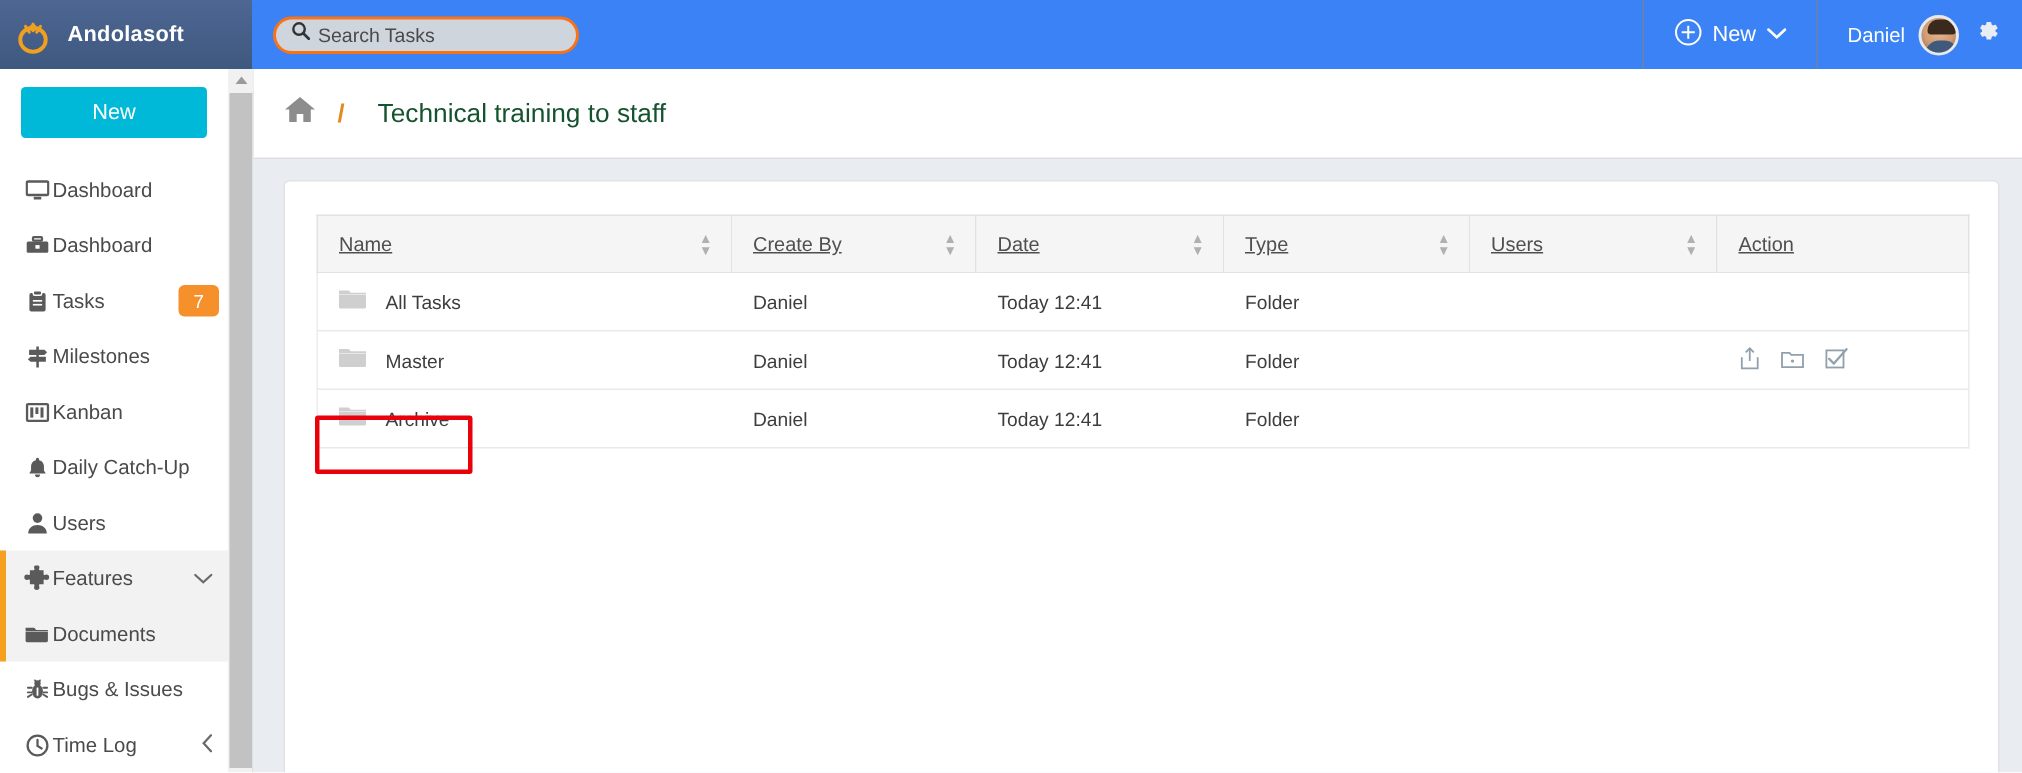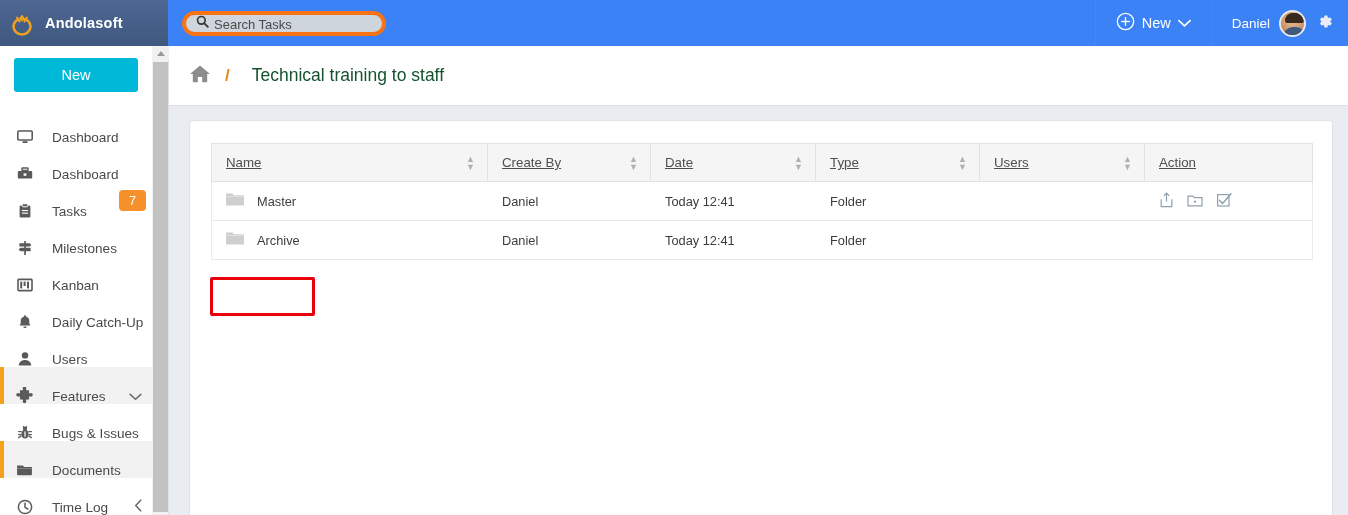--- a/index.html
+++ b/index.html
@@ -26,23 +26,23 @@
   }
   .brand-logo { width: 28px; height: 28px; flex: 0 0 28px; position: relative; }
   .brand-name {
     color: #ffffff; font-size: 14.5px; font-weight: bold; letter-spacing: .2px;
   }
   .search-wrap {
     margin-left: 14px;
     width: 204px; height: 25px;
     background: #cfd5dd;
     border-radius: 13px;
-    display: flex; align-items: flex-end;
+    display: flex; align-items: center;
     padding: 0 10px; gap: 5px;
-    border: 4px solid #f97316;
+    border: 2px solid #f97316;
   }
   .search-input {
     border: none; outline: none; background: transparent;
     font-family: "Liberation Sans", sans-serif;
     font-size: 13px; color: #3b3b3b; width: 100%;
   }
   .search-input::placeholder { color: #4a4a4a; opacity: 1; }
 
   .topbar-right {
     margin-left: auto; display: flex; align-items: center; height: 46px;
@@ -81,22 +81,22 @@
   .new-action {
     margin: 12px 14px 0 14px;
     height: 34px; background: #00b9d8; border-radius: 3px;
     color: #ffffff; font-size: 14.5px;
     display: flex; align-items: center; justify-content: center;
     cursor: pointer;
   }
   .nav { margin-top: 16px; }
   .nav-item {
     position: relative;
-    display: flex; align-items: flex-end;
-    height: 37px; padding-left: 16px; gap: 19px;
+    display: flex; align-items: center;
+    height: 37px; padding-left: 16px; gap: 2px;
     font-size: 13.6px; color: #4a4a4a; cursor: pointer;
   }
   .nav-item.active { background:#f2f2f2; }
   .nav-item.accent-start::before {
     content:""; position:absolute; left:0; top:0; width:4px; height:100%;
     background:#f5a11f;
   }
   .nav-ico {
     width: 17px; flex: 0 0 17px; height: 17px;
     display: flex; align-items: center; justify-content: center;
@@ -329,40 +329,40 @@
         </svg>
       </span>
       <span class="nav-label">Features</span>
       <span class="chev">
         <svg width="13" height="8" viewBox="0 0 14 9">
           <path d="M1 1.5 L7 7 L13 1.5" fill="none" stroke="#6b6b6b" stroke-width="1.7" stroke-linecap="round"></path>
         </svg>
       </span>
     </div>
 
+    <div class="nav-item active accent-start">
+      <span class="nav-ico">
+        <svg width="17" height="17" viewBox="0 0 16 16" fill="#5a5a5a">
+          <path d="M1 4.3h5.4l1.3 1.3H15v.9H1z"></path>
+          <path d="M1 6.8h14v5.6a.9.9 0 0 1-.9.9H1.9a.9.9 0 0 1-.9-.9z"></path>
+        </svg>
+      </span>
+      <span class="nav-label">Documents</span>
+    </div>
+
     <div class="nav-item">
       <span class="nav-ico">
         <svg width="16" height="16" viewBox="0 0 16 16" fill="#5a5a5a">
           <ellipse cx="8" cy="9" rx="3.6" ry="4.6"></ellipse>
           <circle cx="8" cy="3.6" r="2.1"></circle>
           <path d="M1.6 6.5h2.6M1.6 9.6h2.4M1.6 12.6l2.6-1.6M14.4 6.5h-2.6M14.4 9.6H12M14.4 12.6l-2.6-1.6M6.4 1.6 7.3 3M9.6 1.6 8.7 3" stroke="#5a5a5a" stroke-width="1.25" fill="none" stroke-linecap="round"></path>
           <rect x="7.4" y="6.4" width="1.2" height="5.4" fill="#fff"></rect>
         </svg>
       </span>
       <span class="nav-label">Bugs &amp; Issues</span>
-    </div>
-
-    <div class="nav-item active accent-start">
-      <span class="nav-ico">
-        <svg width="17" height="17" viewBox="0 0 16 16" fill="#5a5a5a">
-          <path d="M1 4.3h5.4l1.3 1.3H15v.9H1z"></path>
-          <path d="M1 6.8h14v5.6a.9.9 0 0 1-.9.9H1.9a.9.9 0 0 1-.9-.9z"></path>
-        </svg>
-      </span>
-      <span class="nav-label">Documents</span>
     </div>
 
     <div class="nav-item">
       <span class="nav-ico">
         <svg width="16" height="16" viewBox="0 0 16 16">
           <circle cx="8" cy="8" r="6.6" fill="none" stroke="#5a5a5a" stroke-width="1.5"></circle>
           <path d="M8 4.2V8.3l2.8 1.7" fill="none" stroke="#5a5a5a" stroke-width="1.5" stroke-linecap="round"></path>
         </svg>
       </span>
       <span class="nav-label">Time Log</span>
@@ -426,20 +426,38 @@
           <th>
             <span>Users</span>
             <span class="sort">▲<br>▼</span>
           </th>
           <th>
             <span>Action</span>
           </th>
         </tr>
       </thead>
       <tbody>
+        <tr>
+          <td>
+            <span class="name-cell">
+              <span class="folder-ico">
+                <svg width="18" height="15" viewBox="0 0 18 15" fill="#cfcfcf">
+                  <path d="M0 1.6h6.4l1.5 1.6H18v1.1H0z"></path>
+                  <path d="M0 4.6h18v8.1a.9.9 0 0 1-.9.9H.9a.9.9 0 0 1-.9-.9z"></path>
+                </svg>
+              </span>
+              <span>All Tasks</span>
+            </span>
+          </td>
+          <td>Daniel</td>
+          <td>Today 12:41</td>
+          <td>Folder</td>
+          <td></td>
+          <td></td>
+        </tr>
 
         <tr>
           <td>
             <span class="name-cell">
               <span class="folder-ico">
                 <svg width="18" height="15" viewBox="0 0 18 15" fill="#cfcfcf">
                   <path d="M0 1.6h6.4l1.5 1.6H18v1.1H0z"></path>
                   <path d="M0 4.6h18v8.1a.9.9 0 0 1-.9.9H.9a.9.9 0 0 1-.9-.9z"></path>
                 </svg>
               </span>

